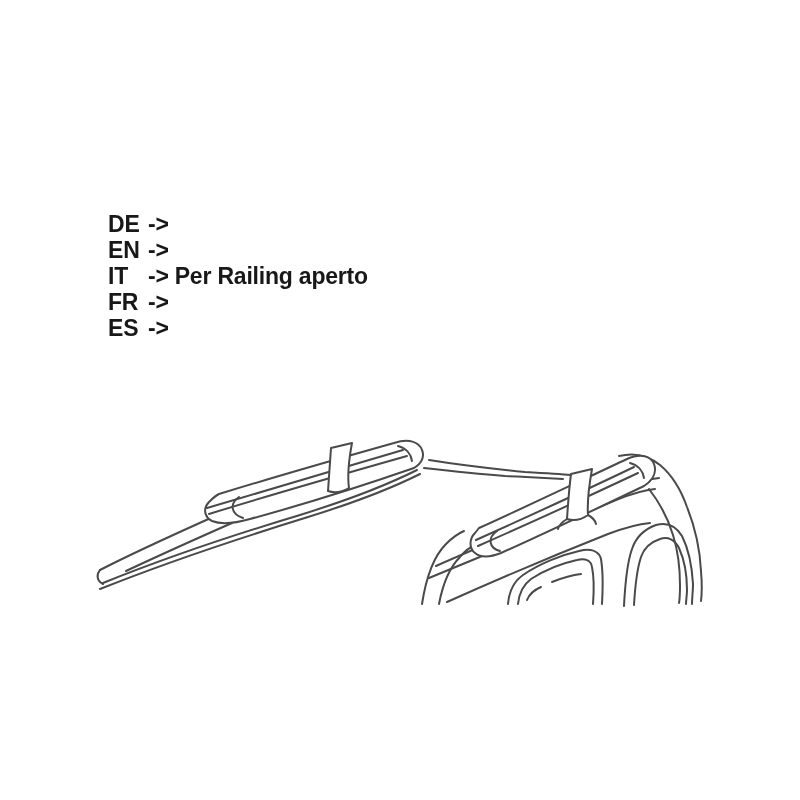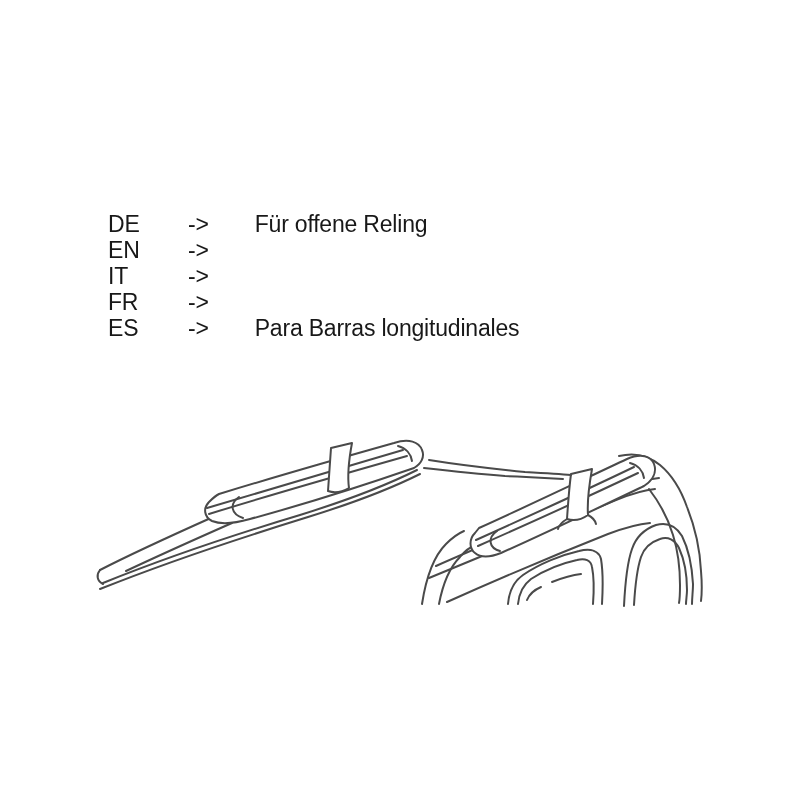--- a/index.html
+++ b/index.html
@@ -14,25 +14,24 @@
     position:absolute;
     left:108px;
     top:211px;
   }
   .lang-row{
     display:flex;
     align-items:flex-start;
     height:26px;
     line-height:26px;
     font-size:23px;
-    font-weight:400;
+    font-weight:700;
     color:#181818;
     letter-spacing:-0.2px;
     white-space:nowrap;
-    gap:40px;
   }
   .lang-code{
     display:inline-block;
     width:40px;
     flex:0 0 40px;
   }
   .lang-arrow{
     display:inline-block;
     margin-right:6px;
   }
@@ -55,38 +54,37 @@
     fill:#ffffff;
   }
 </style>
 </head>
 <body style="background: rgb(255, 255, 255);">
 
 <div class="lang-block">
   <div class="lang-row">
     <span class="lang-code">DE</span>
       <span class="lang-arrow">-&gt;</span>
-      <span class="lang-text">Für offene Reling</span>
   </div>
   <div class="lang-row">
     <span class="lang-code">EN</span>
       <span class="lang-arrow">-&gt;</span>
   </div>
   <div class="lang-row">
     <span class="lang-code">IT</span>
       <span class="lang-arrow">-&gt;</span>
+      <span class="lang-text">Per Railing aperto</span>
   </div>
   <div class="lang-row">
     <span class="lang-code">FR</span>
       <span class="lang-arrow">-&gt;</span>
   </div>
   <div class="lang-row">
     <span class="lang-code">ES</span>
       <span class="lang-arrow">-&gt;</span>
-      <span class="lang-text">Para Barras longitudinales</span>
   </div>
 </div>
 
 <svg class="illustration" viewBox="0 0 800 800" xmlns="http://www.w3.org/2000/svg" aria-hidden="true" style="color: rgb(74, 74, 74);">
 
   <g>
 
     <path d="M436,566 C495,540 558,514 618,489 C634,483 648,479 659,478"></path>
     <path d="M429,578 C492,552 556,525 616,500 C631,494 644,490 655,489"></path>
     <path d="M447,602 C505,576 560,553 608,534 C624,528 638,524 650,523"></path>

